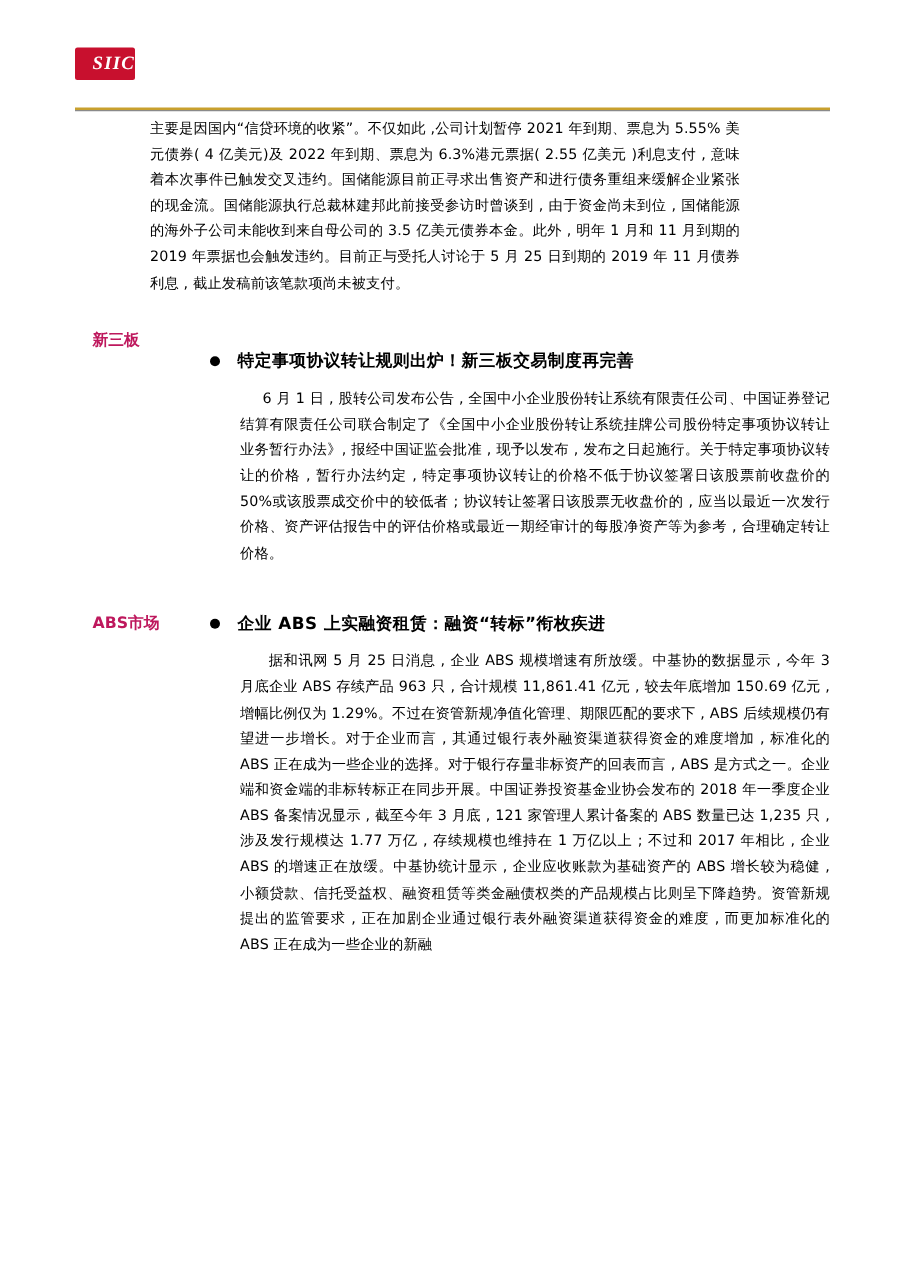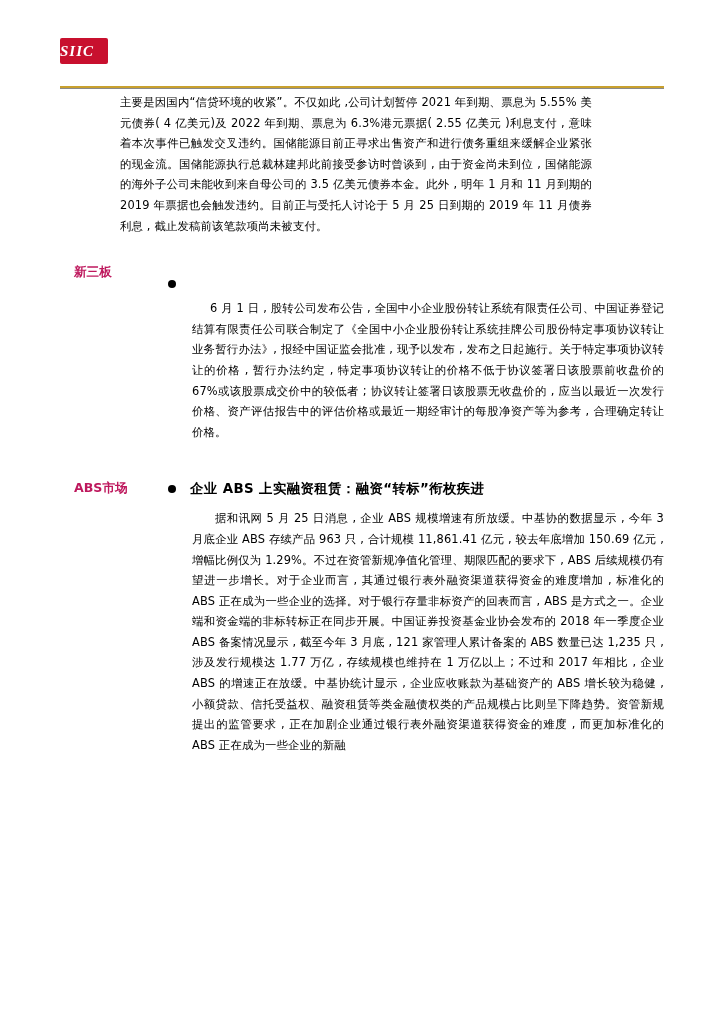--- a/index.html
+++ b/index.html
@@ -39,21 +39,21 @@
   .logo-mark {
     width: 48px;
     height: 26px;
     background: #c8102e;
     color: #ffffff;
     font-family: "Liberation Serif", serif;
     font-style: italic;
     font-weight: bold;
     font-size: 15px;
     letter-spacing: 1px;
-    text-align: left;
+    text-align: right;
     line-height: 26px;
     border-radius: 2px;
   }
   .logo-text {
     margin-left: 7px;
   }
   .logo-cn {
     font-family: "DejaVu Sans", sans-serif;
     font-weight: bold;
     font-size: 23px;
@@ -181,22 +181,23 @@
     <div class="para block-lead">主要是因国内“信贷环境的收紧”。不仅如此 ,公司计划暂停 2021 年到期、票息为 5.55% 美元债券( 4 亿美元)及 2022 年到期、票息为 6.3%港元票据( 2.55 亿美元 )利息支付 , 意味着本次事件已触发交叉违约。国储能源目前正寻求出售资产和进行债务重组来缓解企业紧张的现金流。国储能源执行总裁林建邦此前接受参访时曾谈到 , 由于资金尚未到位 , 国储能源的海外子公司未能收到来自母公司的 3.5 亿美元债券本金。此外 , 明年 1 月和 11 月到期的 2019 年票据也会触发违约。目前正与受托人讨论于 5 月 25 日到期的 2019 年 11 月债券利息 , 截止发稿前该笔款项尚未被支付。</div>
 
     <div class="spacer-22"></div>
 
     <div style="position:relative;">
       <div class="section-title" style="top:6px;">新三板</div>
       <div class="sub-wrap">
         <div class="spacer-22"></div>
         <div class="bullet-row">
           <span class="bullet-dot"></span>
+          <span class="bullet-title">特定事项协议转让规则出炉！新三板交易制度再完善</span>
         </div>
-        <div class="sub-para" style="text-indent:18px;">6 月 1 日 , 股转公司发布公告 , 全国中小企业股份转让系统有限责任公司、中国证券登记结算有限责任公司联合制定了《全国中小企业股份转让系统挂牌公司股份特定事项协议转让业务暂行办法》, 报经中国证监会批准 , 现予以发布 , 发布之日起施行。关于特定事项协议转让的价格 , 暂行办法约定 , 特定事项协议转让的价格不低于协议签署日该股票前收盘价的 67%或该股票成交价中的较低者 ; 协议转让签署日该股票无收盘价的 , 应当以最近一次发行价格、资产评估报告中的评估价格或最近一期经审计的每股净资产等为参考 , 合理确定转让价格。</div>
+        <div class="sub-para" style="text-indent:18px;">6 月 1 日 , 股转公司发布公告 , 全国中小企业股份转让系统有限责任公司、中国证券登记结算有限责任公司联合制定了《全国中小企业股份转让系统挂牌公司股份特定事项协议转让业务暂行办法》, 报经中国证监会批准 , 现予以发布 , 发布之日起施行。关于特定事项协议转让的价格 , 暂行办法约定 , 特定事项协议转让的价格不低于协议签署日该股票前收盘价的 50%或该股票成交价中的较低者 ; 协议转让签署日该股票无收盘价的 , 应当以最近一次发行价格、资产评估报告中的评估价格或最近一期经审计的每股净资产等为参考 , 合理确定转让价格。</div>
       </div>
     </div>
 
     <div class="spacer-16"></div>
 
     <div style="position:relative;">
       <div class="section-title" style="top:22px;">ABS市场</div>
       <div class="sub-wrap">
         <div class="spacer-22"></div>
         <div class="bullet-row">

